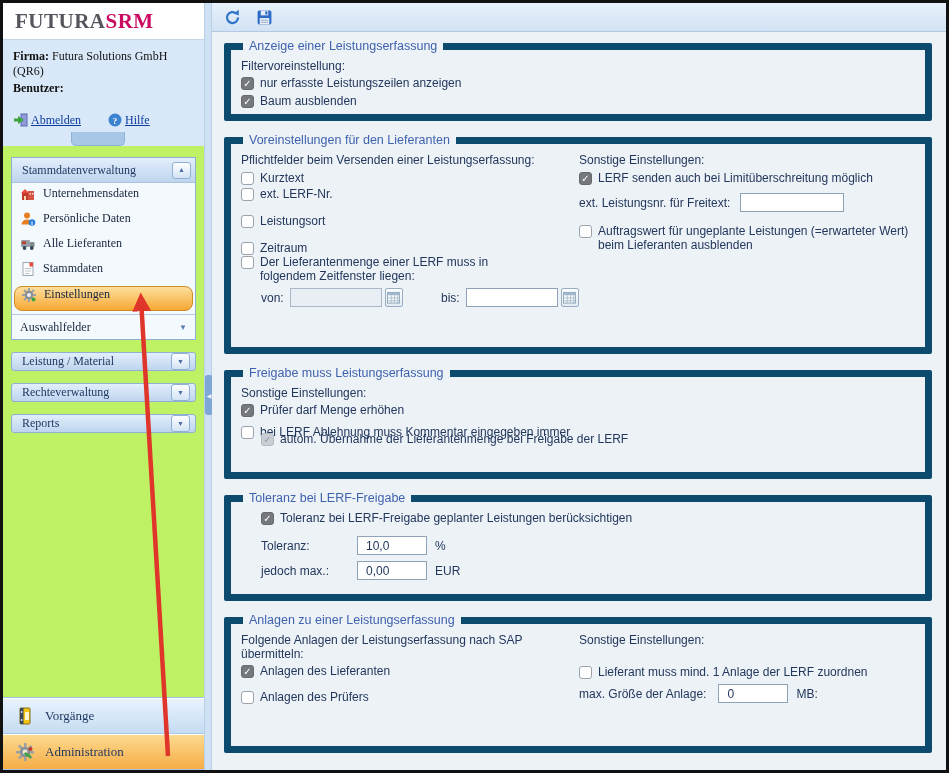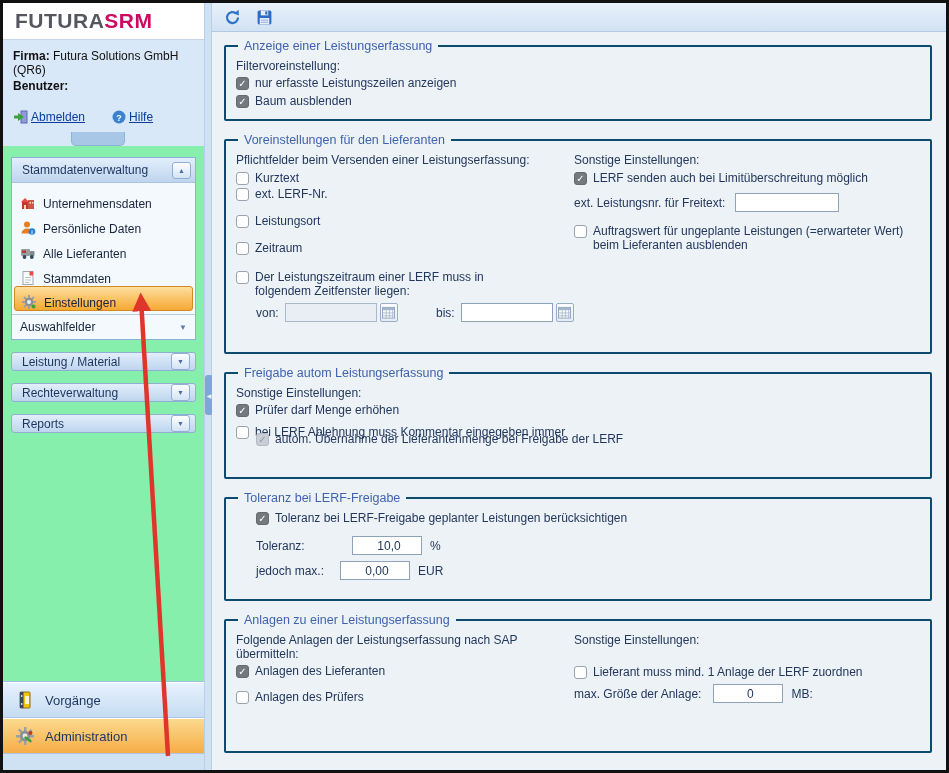--- a/index.html
+++ b/index.html
@@ -1,39 +1,39 @@
 <!DOCTYPE html>
 <html><head>
 <meta charset="utf-8">
 <style>
   * { margin:0; padding:0; box-sizing:border-box; }
   html,body { width:949px; height:773px; }
   body { font-family:"Liberation Sans","DejaVu Sans",sans-serif; font-size:12px; color:#22375c; background:#000; position:relative; overflow:hidden; }
   .app { position:absolute; inset:0; border:3px solid #111; background:#cfe2f4; }
 
   
-  .left-col { position:absolute; left:0; top:0; bottom:16px; width:201px; background:#86efac; }
+  .left-col { position:absolute; left:0; top:0; bottom:0; width:201px; background:#bef264;font-family:Liberation Serif, serif; }
   .logo-box { height:37px; background:#fff; border-bottom:1px solid #c5d6e8; display:flex; align-items:center; padding-left:12px; }
   .logo { font-size:21px; font-weight:bold; letter-spacing:.5px; }
   .logo .p1 { color:#55565e; } .logo .p2 { color:#cb0a62; }
   .account-box { background:#d9e8f8; padding:9px 10px 0 10px; height:92px; }
   .acct-line { color:#111; margin-bottom:2px; }
   .acct-line b { color:#111; }
   .links-row { margin-top:16px; display:flex; align-items:center; gap:26px; }
   .lnk { display:flex; align-items:center; gap:2px; color:#0a3b9e; text-decoration:underline; cursor:pointer; }
   .collapse-top { height:14px; background:#d9e8f8; position:relative; }
   .collapse-top .tab { position:absolute; left:68px; top:0; width:54px; height:9px; background:#a8c6e6; border:1px solid #8fb2d8; border-top:none; border-radius:0 0 5px 5px; cursor:pointer; }
 
   .menu-group { margin:11px 8px 0 8px; border:1px solid #8fb0d4; background:#f4f9fd; }
   .group-header { height:25px; display:flex; align-items:center; justify-content:space-between; padding:0 4px 0 10px; background:linear-gradient(#e2eefb,#bed5ee); border-bottom:1px solid #aac4e0; }
   .group-header .gh-label { color:#1c355e; }
   .gh-btn { width:19px; height:17px; border:1px solid #8fb0d4; border-radius:3px; background:linear-gradient(#fdfeff,#d3e3f4); color:#4a6da8; font-size:7px; display:flex; align-items:center; justify-content:center; cursor:pointer; }
   .menu-items { padding:3px 2px; }
-  .menu-item { height:25px; display:flex; align-items:flex-end; gap:7px; padding:0 6px; color:#16243c; cursor:pointer; }
-  .menu-item.selected { background:linear-gradient(#fddf9e,#f7a833); border:1px solid #cf8a22; border-radius:3px; }
+  .menu-item { height:25px; display:flex; align-items:flex-start; gap:7px; padding:0 6px; color:#16243c; cursor:pointer; }
+  .menu-item.selected { background:linear-gradient(#fddf9e,#f7a833); border:1px solid #cf8a22; border-radius:8px; }
   .mi-icon { width:16px; height:16px; flex:0 0 16px; }
   .dropdown-row { height:25px; border-top:1px solid #b6cbe2; display:flex; align-items:center; justify-content:space-between; padding:0 8px; color:#16243c; background:#f4f9fd; cursor:pointer; }
   .dd-caret { color:#5b7db0; font-size:8px; }
 
   .accordion { margin:12px 8px 0 8px; height:19px; border:1px solid #8fb0d4; border-radius:3px; background:linear-gradient(#e2eefb,#bed5ee); display:flex; align-items:center; justify-content:space-between; padding:0 5px 0 10px; cursor:pointer; }
   .accordion .ac-label { color:#1c355e; }
 
   .bottom-nav { position:absolute; left:0; right:0; bottom:0; border-top:1px solid #9fc0e0; }
   .bn-row { height:36px; display:flex; align-items:center; gap:10px; padding:0 6px 0 12px; background:linear-gradient(#e7f2fd,#c6dcf2); border-top:1px solid #fff; border-bottom:1px solid #aac6e4; color:#1c355e; font-size:13px; cursor:pointer; }
   .bn-row.selected { background:linear-gradient(#fcd98f,#f6ad46); }
@@ -44,35 +44,35 @@
   .splitter .handle { position:absolute; top:372px; left:0; width:8px; height:40px; background:#7ea7d8; border-radius:3px; color:#eef4fb; font-size:6px; display:flex; align-items:center; justify-content:center; cursor:pointer; }
 
   
   .main { position:absolute; left:209px; right:0; top:0; bottom:0; background:#edf2f7; display:flex; flex-direction:column; }
   .toolbar { height:29px; background:linear-gradient(#e8f1fb,#d2e2f4); border-bottom:1px solid #b3c9e2; display:flex; align-items:center; gap:12px; padding:0 10px; }
   .tb-btn { width:20px; height:20px; display:flex; align-items:center; justify-content:center; cursor:pointer; }
   .tabstrip { height:33px; background:#fff; position:relative; border-bottom:1px solid #6f96c8; }
   .tab { position:absolute; left:12px; bottom:-1px; padding:7px 20px 6px 20px; background:linear-gradient(#ffffff,#cfe0f5); border:1px solid #6f96c8; border-bottom:1px solid transparent; border-radius:4px 4px 0 0; font-weight:bold; font-size:13px; color:#14336b; cursor:pointer; }
   .content { flex:1; padding:7px 14px 0 12px; overflow:hidden; }
 
-  fieldset { border:2px solid #0c4a6e; border-radius:2px; margin-bottom:12px; padding:6px 10px 8px 10px; }
+  fieldset { border:7px solid #0c4a6e; border-radius:2px; margin-bottom:12px; padding:6px 10px 8px 10px; }
   legend { color:#3f62ae; padding:0 6px; margin-left:2px; font-size:12.5px; }
   .cols { display:flex; }
   .col-l { width:338px; flex:0 0 338px; }
   .col-r { flex:1; }
   .row { display:flex; align-items:flex-start; margin-bottom:7px; }
   .lbl { color:#22375c; }
   .cb { width:13px; height:13px; flex:0 0 13px; border-radius:3px; margin-right:6px; margin-top:1px; display:flex; align-items:center; justify-content:center; cursor:pointer; }
   .cb.checked { background:#75787c; border:1px solid #66696d; color:#fff; font-size:10px; line-height:11px; }
   .cb.unchecked { background:#fff; border:1px solid #9aa2ac; }
   .cb.discheck { background:#c9ced4; border:1px solid #b4bac1; color:#949da7; font-size:10px; line-height:11px; }
   .radio { width:13px; height:13px; flex:0 0 13px; border-radius:50%; border:1px solid #8a9099; background:#fff; margin-right:6px; margin-top:1px; position:relative; cursor:pointer; }
   .radio.sel::after { content:""; position:absolute; left:2.5px; top:2.5px; width:6px; height:6px; border-radius:50%; background:#4a4e54; }
   input[type=text] { border:1px solid #8fa3b8; height:19px; font:12px "Liberation Sans","DejaVu Sans",sans-serif; padding:1px 4px; color:#22375c; background:#fff; }
-  input.num { text-align:center;padding-left:8px; }
+  input.num { text-align:left;padding-left:8px; }
   input.dimmed { background:#e9eef5; border-color:#aab8c8; }
   .cal-btn { width:19px; height:19px; border:1px solid #99aec4; border-radius:2px; background:linear-gradient(#fdfeff,#e3ecf4); margin-left:3px; display:flex; align-items:center; justify-content:center; cursor:pointer; }
   .inline { display:flex; align-items:center; }
   .indent { margin-left:20px; }
   .unit { margin-left:8px; }
 
   .arrow-overlay { position:absolute; inset:0; pointer-events:none; z-index:60; }
 </style>
 </head>
 <body>
@@ -278,27 +278,27 @@
               <span class="lbl">Kurztext</span>
             </div>
             <div class="row" style="margin-bottom:13px">
               <span class="cb unchecked"></span>
               <span class="lbl">ext. LERF-Nr.</span>
             </div>
             <div class="row" style="margin-bottom:13px">
               <span class="cb unchecked"></span>
               <span class="lbl">Leistungsort</span>
             </div>
-            <div class="row" style="margin-bottom:15px">
+            <div class="row" style="margin-bottom:0">
               <span class="cb unchecked"></span>
               <span class="lbl">Zeitraum</span>
             </div>
             <div class="row" style="margin-bottom:5px; width:300px">
               <span class="cb unchecked"></span>
-              <span class="lbl">Der Leistungszeitraum einer LERF muss in folgendem Zeitfenster liegen:</span>
+              <span class="lbl">Der Lieferantenmenge einer LERF muss in folgendem Zeitfenster liegen:</span>
             </div>
             <div class="row inline" style="margin-left:20px">
               <span class="lbl" style="margin-right:6px">von:</span>
               <input type="text" class="dimmed" style="width: 92px;" value="">
               <span class="cal-btn">
                 <svg width="13" height="13" viewBox="0 0 14 14">
                     <rect x="0.5" y="1.5" width="13" height="11.5" fill="#f7fafc" stroke="#8fa3b8"></rect>
                     <rect x="0.5" y="1.5" width="13" height="3" fill="#9fb6cc"></rect>
                     <g stroke="#aebdcc">
                       <line x1="4.5" y1="4.5" x2="4.5" y2="13"></line>
@@ -340,21 +340,21 @@
             </div>
             <div class="row" style="width:330px">
               <span class="cb unchecked"></span>
               <span class="lbl">Auftragswert für ungeplante Leistungen (=erwarteter Wert) beim Lieferanten ausblenden</span>
             </div>
           </div>
         </div>
       </fieldset>
 
       <fieldset style="height:113px">
-        <legend>Freigabe autom Leistungserfassung</legend>
+        <legend>Freigabe muss Leistungserfassung</legend>
         <div class="cols">
           <div class="col-r">
             <div class="row" style="margin-bottom:3px">
                 <span class="lbl">Sonstige Einstellungen:</span>
               </div>
             <div class="row" style="margin-bottom:8px">
               <span class="cb checked">✓</span>
               <span class="lbl">Prüfer darf Menge erhöhen</span>
             </div>
             <div class="row">
@@ -374,21 +374,21 @@
         <div class="row indent" style="margin-bottom:11px">
           <span class="cb checked">✓</span>
           <span class="lbl">Toleranz bei LERF-Freigabe geplanter Leistungen berücksichtigen</span>
         </div>
         <div class="row inline indent" style="margin-bottom:6px">
           <span class="lbl" style="width:96px">Toleranz:</span>
           <input type="text" class="num" style="width: 70px;" value="10,0">
           <span class="lbl unit">%</span>
         </div>
         <div class="row inline indent">
-          <span class="lbl" style="width:84px">jedoch max.:</span>
+          <span class="lbl" style="width:96px">jedoch max.:</span>
           <input type="text" class="num" style="width: 70px;" value="0,00">
           <span class="lbl unit">EUR</span>
         </div>
       </fieldset>
 
       <fieldset style="height:140px">
         <legend>Anlagen zu einer Leistungserfassung</legend>
         <div class="cols">
           <div class="col-l">
             <div class="row" style="margin-bottom:3px; width:310px">

